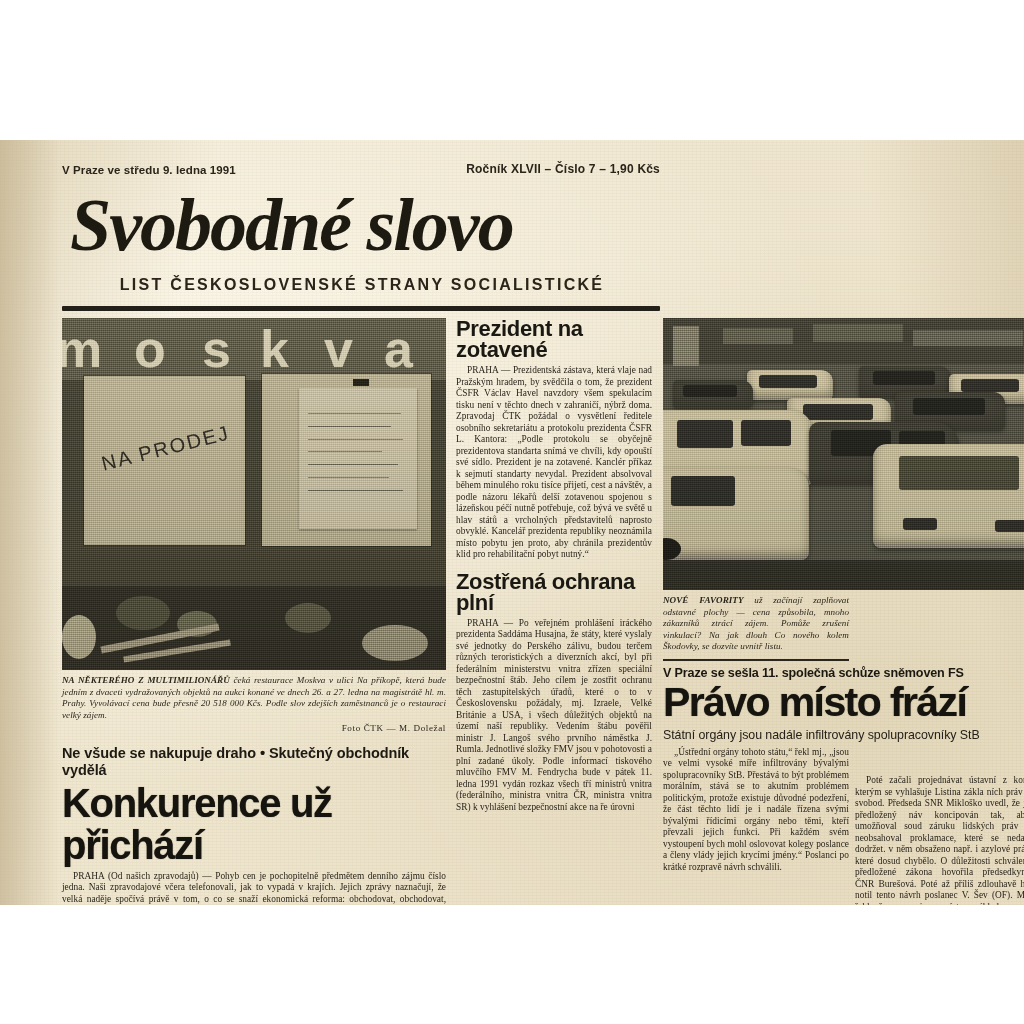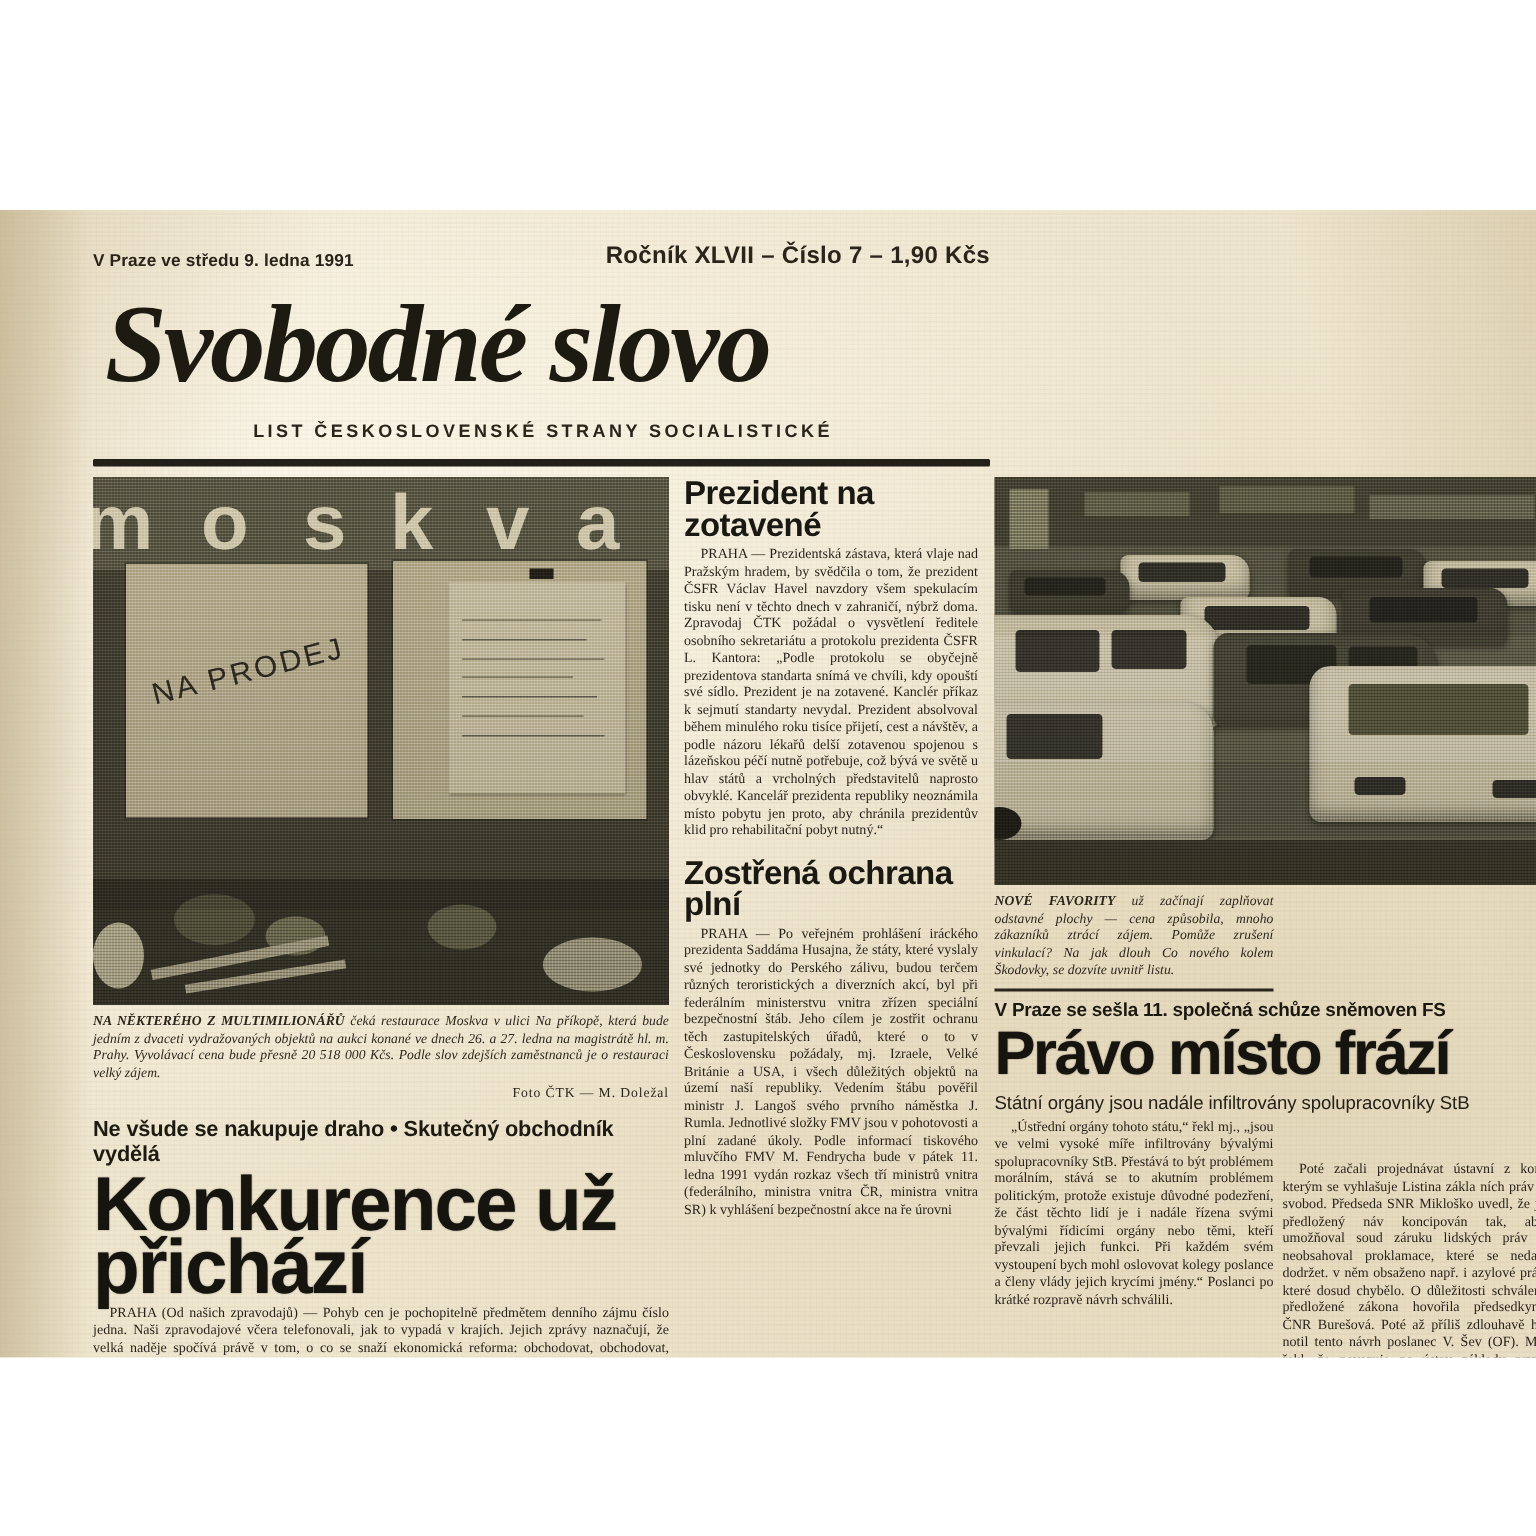--- a/index.html
+++ b/index.html
@@ -23,26 +23,26 @@
       repeating-linear-gradient(0deg,rgba(160,145,110,.16) 0 1px,rgba(0,0,0,0) 1px 3px),
       repeating-linear-gradient(90deg,rgba(160,145,110,.12) 0 1px,rgba(0,0,0,0) 1px 4px);}
   #fade-left{position:absolute;left:0;top:0;width:60px;height:100%;
     background:linear-gradient(90deg,rgba(196,180,145,.75),rgba(196,180,145,0));pointer-events:none;}
 
   .page{position:absolute;left:62px;top:22px;width:968px;}
 
   
   .topline{display:flex;justify-content:space-between;align-items:flex-end;
     width:598px;font-size:11.5px;font-weight:700;letter-spacing:.1px;color:#2a241a;}
-  .topline .right{font-size:16px;letter-spacing:.2px;}
+  .topline .right{font-size:12px;letter-spacing:.2px;}
 
   .masthead{width:600px;height:92px;position:relative;margin-top:4px;}
   .masthead svg{position:absolute;left:0;top:0;}
 
-  .subline{width:600px;text-align:center;font-size:12px;font-weight:700;
+  .subline{width:600px;text-align:center;font-size:16px;font-weight:700;
     letter-spacing:2.3px;color:#2a241a;margin-top:4px;}
 
   .rule-thick{width:598px;height:5px;background:#23201a;margin-top:12px;border-radius:1px;}
 
   
   .cols{display:flex;margin-top:7px;width:968px;}
   .colA{width:384px;}
   .colB{width:196px;margin-left:10px;}
   .colC{width:186px;margin-left:11px;}
   .colD{width:175px;margin-left:6px;}
@@ -89,21 +89,21 @@
   .cap{font-family:"Liberation Serif",serif;font-style:italic;font-size:9.1px;
     line-height:11.6px;color:#2b261c;text-align:justify;margin-top:5px;letter-spacing:.05px;}
   .cap b{font-style:italic;font-weight:700;}
   .cap .credit{display:block;text-align:right;font-style:normal;font-family:"Liberation Serif",serif;
     margin-top:2px;letter-spacing:.6px;}
 
   
   .kicker{font-size:14.5px;font-weight:700;letter-spacing:-.1px;color:#1d1a13;
     margin-top:9px;line-height:17px;}
   .kicker .dot{font-size:15px;}
-  .hl-huge{font-size:51px;font-weight:700;letter-spacing:-1.3px;line-height:42px;
+  .hl-huge{font-size:40px;font-weight:700;letter-spacing:-1.3px;line-height:42px;
     color:#16140f;margin-top:3px;
     text-shadow:0 0 1px rgba(20,18,12,.6);}
   .hl-huge2{font-size:41px;font-weight:700;letter-spacing:-1.6px;line-height:41px;
     color:#16140f;margin-top:1px;text-shadow:0 0 1px rgba(20,18,12,.6);}
   .hl-mid{font-size:22px;font-weight:700;letter-spacing:-.35px;line-height:21px;color:#1a1812;}
   .hl-small{font-size:12.6px;font-weight:700;letter-spacing:-.15px;line-height:15px;color:#1b1812;}
   .deck{font-size:12.4px;font-weight:400;letter-spacing:-.05px;color:#25211a;margin-top:5px;}
 
   
   .body{font-family:"Liberation Serif",serif;font-size:9.35px;line-height:11.5px;

